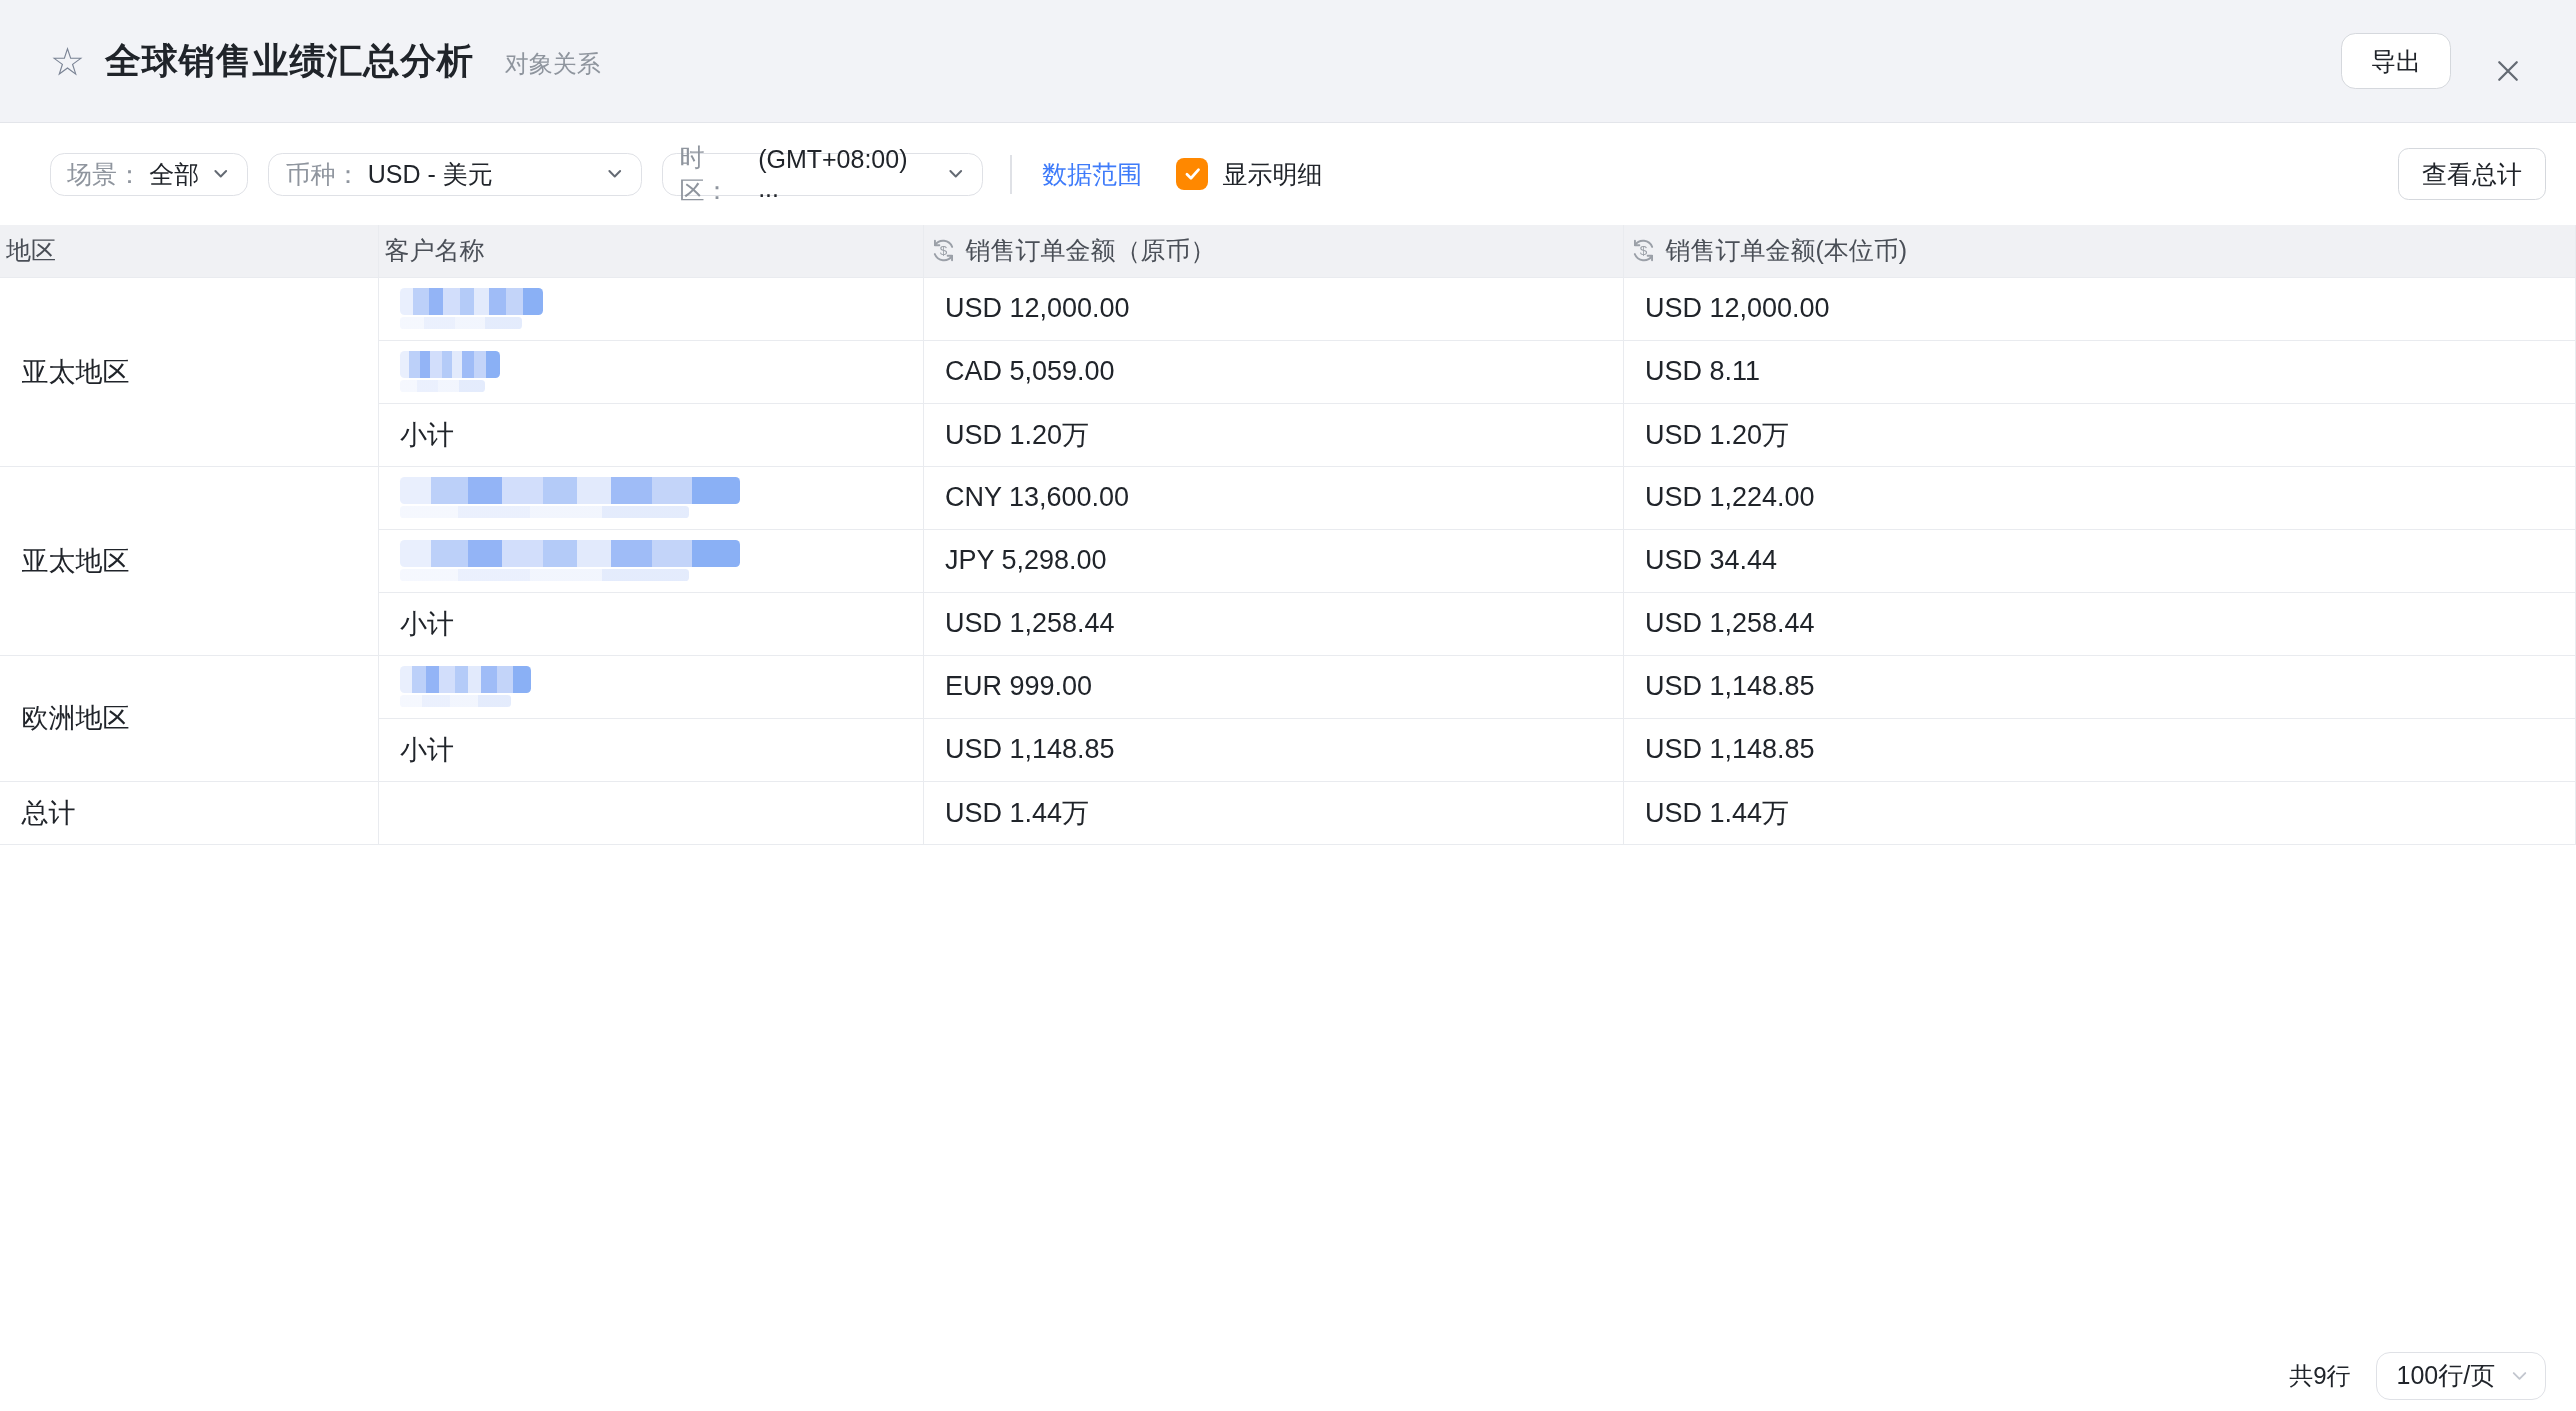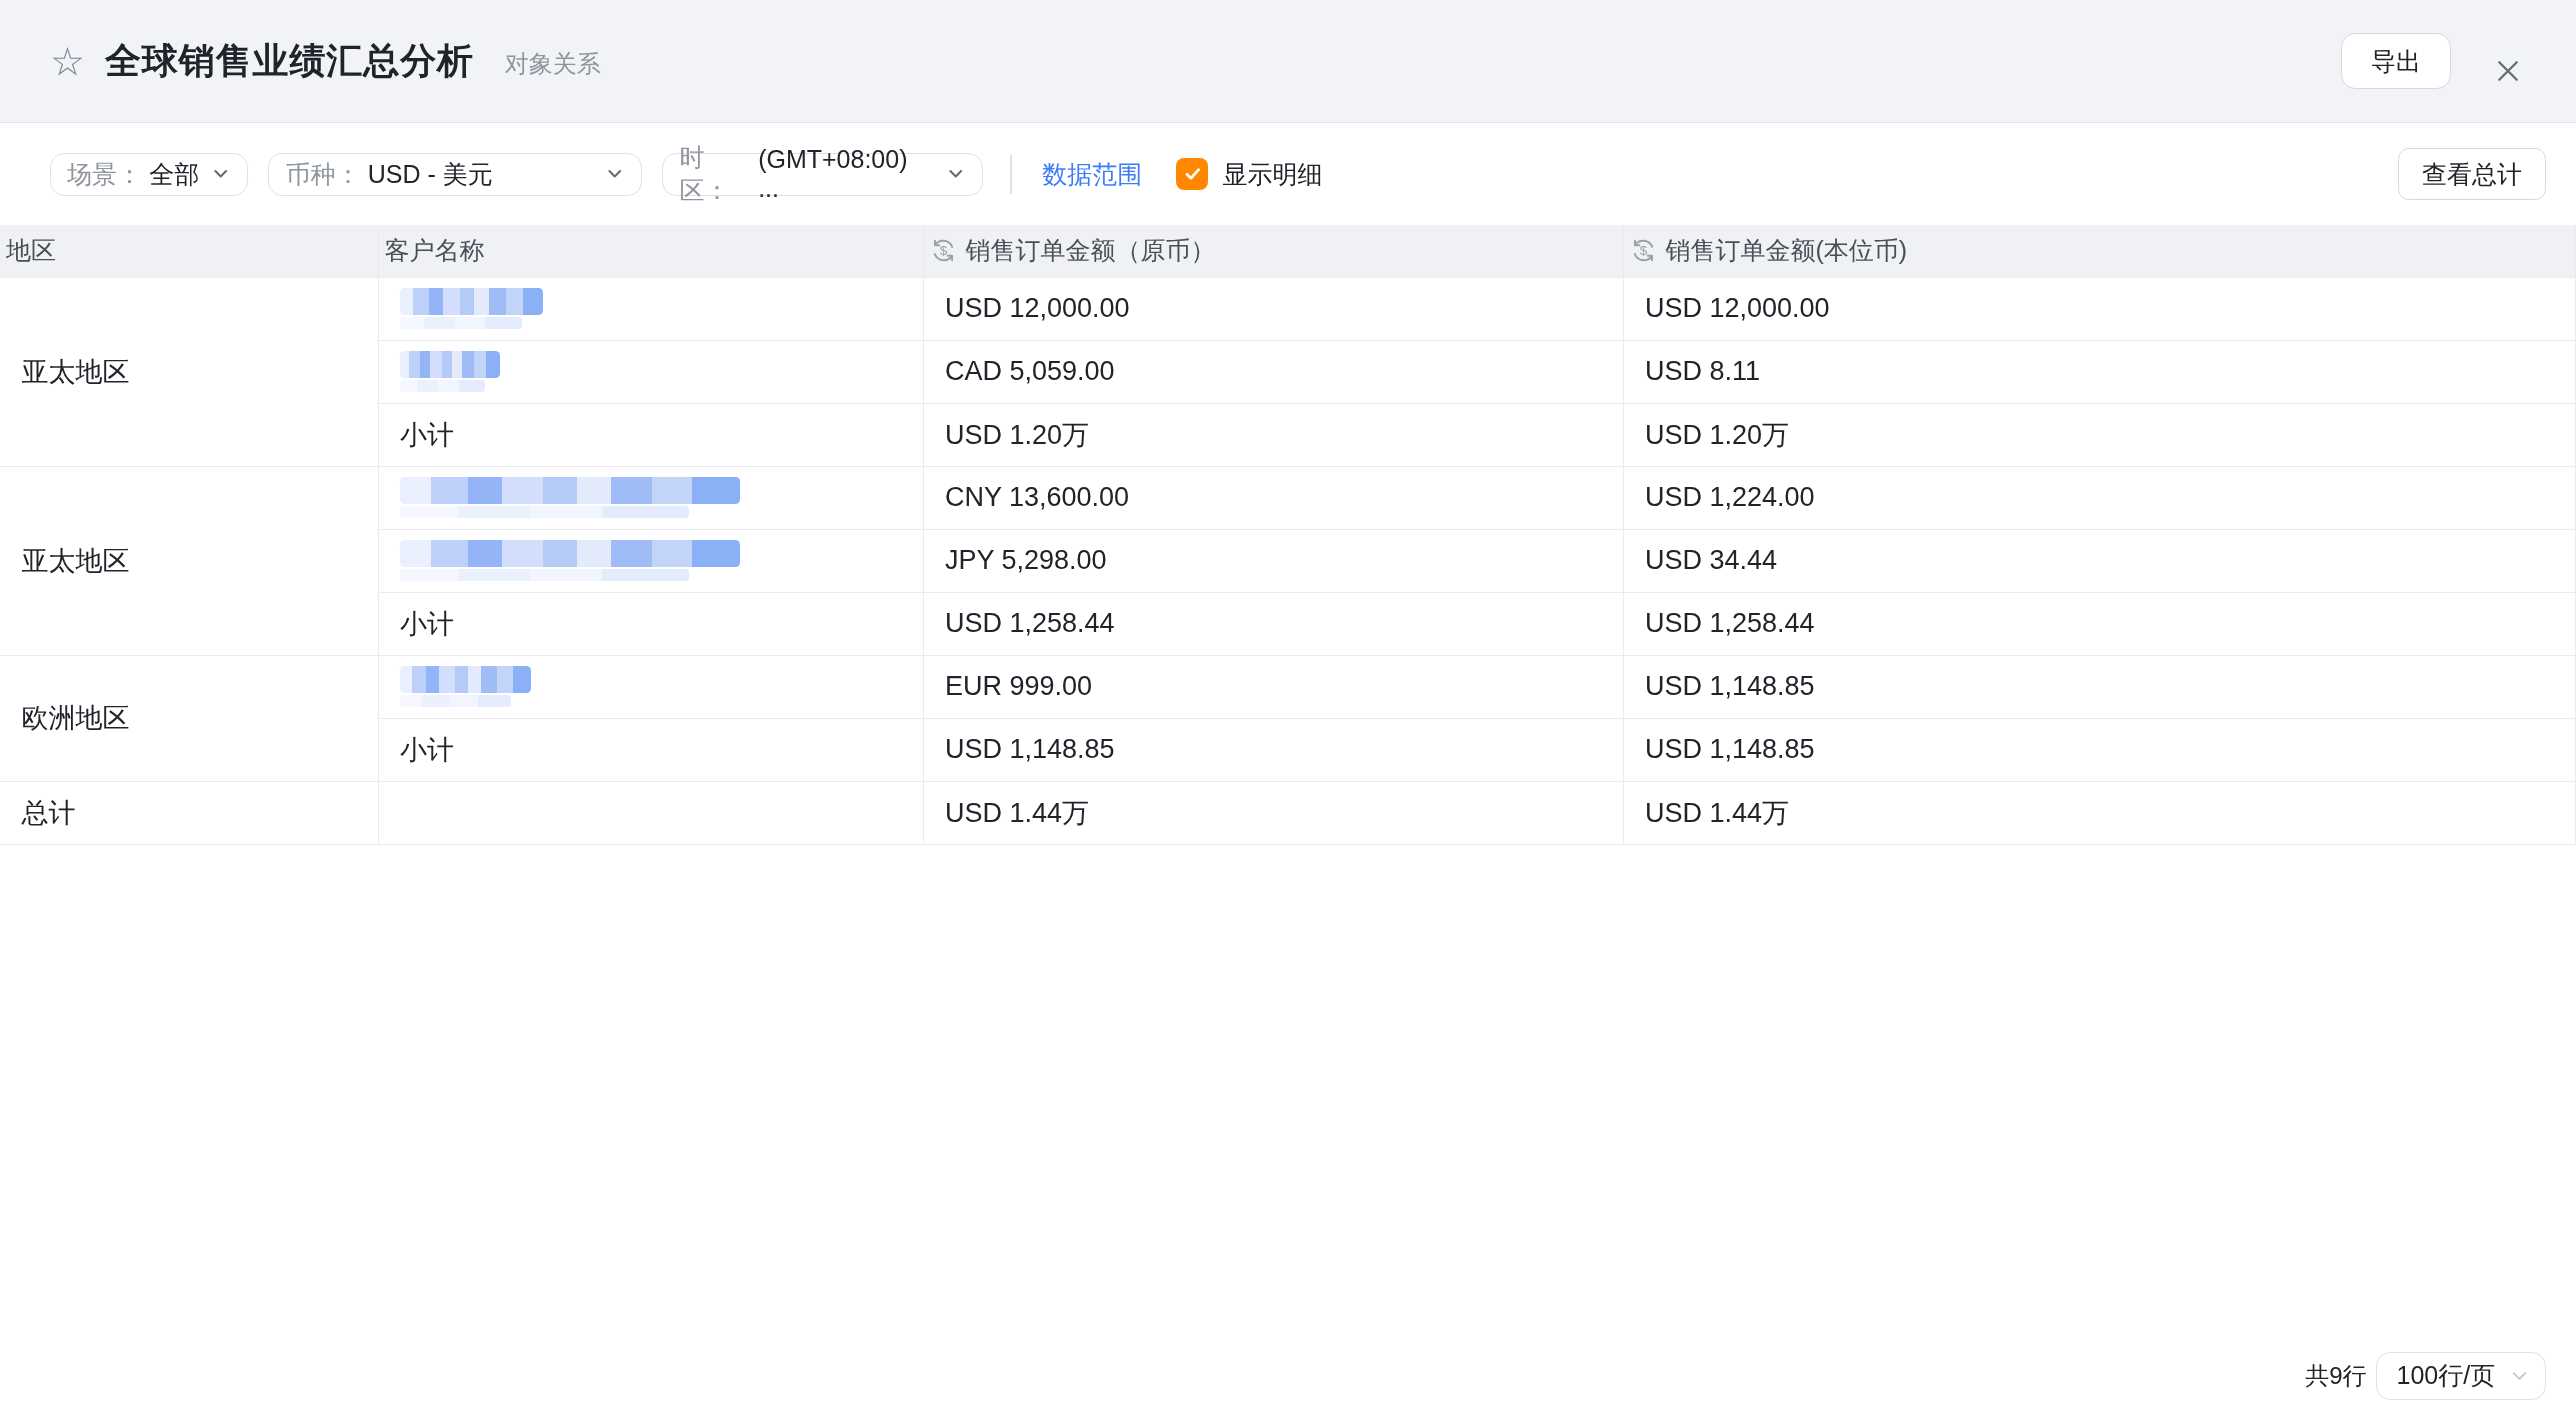--- a/index.html
+++ b/index.html
@@ -72,21 +72,21 @@
   .cur-icon{flex:0 0 auto;display:inline-flex;color:#9ba0a8;}
 
   .redacted-wrap{display:inline-block;vertical-align:middle;cursor:pointer;}
   .redacted{height:27px;border-radius:4.5px;
     background:linear-gradient(90deg,#e9effd 0 9%,#bcd0f9 9% 20%,#93b4f6 20% 30%,#d2defb 30% 42%,
                #b4cbf8 42% 52%,#e2eafc 52% 62%,#9fbcf7 62% 74%,#c3d4f9 74% 86%,#8ab0f5 86% 100%);}
   .redacted-sub{height:12.5px;margin-top:1.8px;width:85%;border-radius:3.6px;opacity:.45;
     background:linear-gradient(90deg,#e9effd 0 20%,#d2defb 20% 45%,#e2eafc 45% 70%,#c3d4f9 70% 100%);}
 
   
-  .pagination{position:absolute;right:30px;bottom:12.5px;display:flex;align-items:center;gap:9px;}
+  .pagination{position:absolute;right:30px;bottom:12.5px;display:flex;align-items:center;gap:25px;}
   .row-count{font-size:24px;color:var(--text-primary);}
   .page-size{height:48px;min-width:163px;border:1.8px solid var(--pill-border);border-radius:14px;
              background:#fff;display:inline-flex;align-items:center;justify-content:space-between;
              padding:0 14.3px 0 20px;font-size:25px;cursor:pointer;gap:12.5px;}
   .page-size .chev-light{color:#c3c7cf;display:inline-flex;}
 </style>
 </head>
 <body>
 
 <div class="app">

